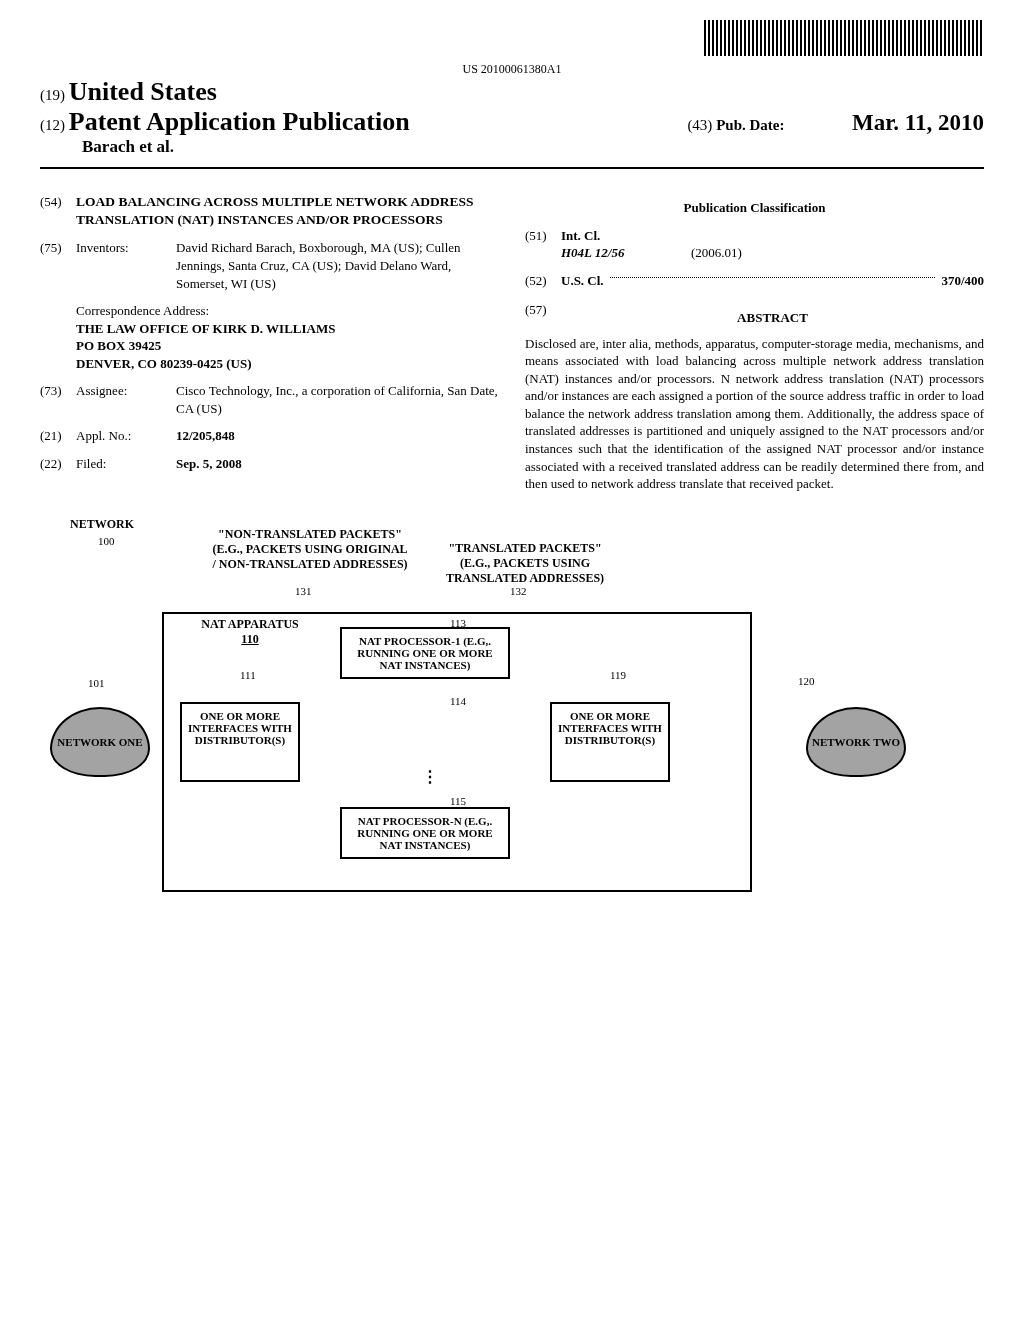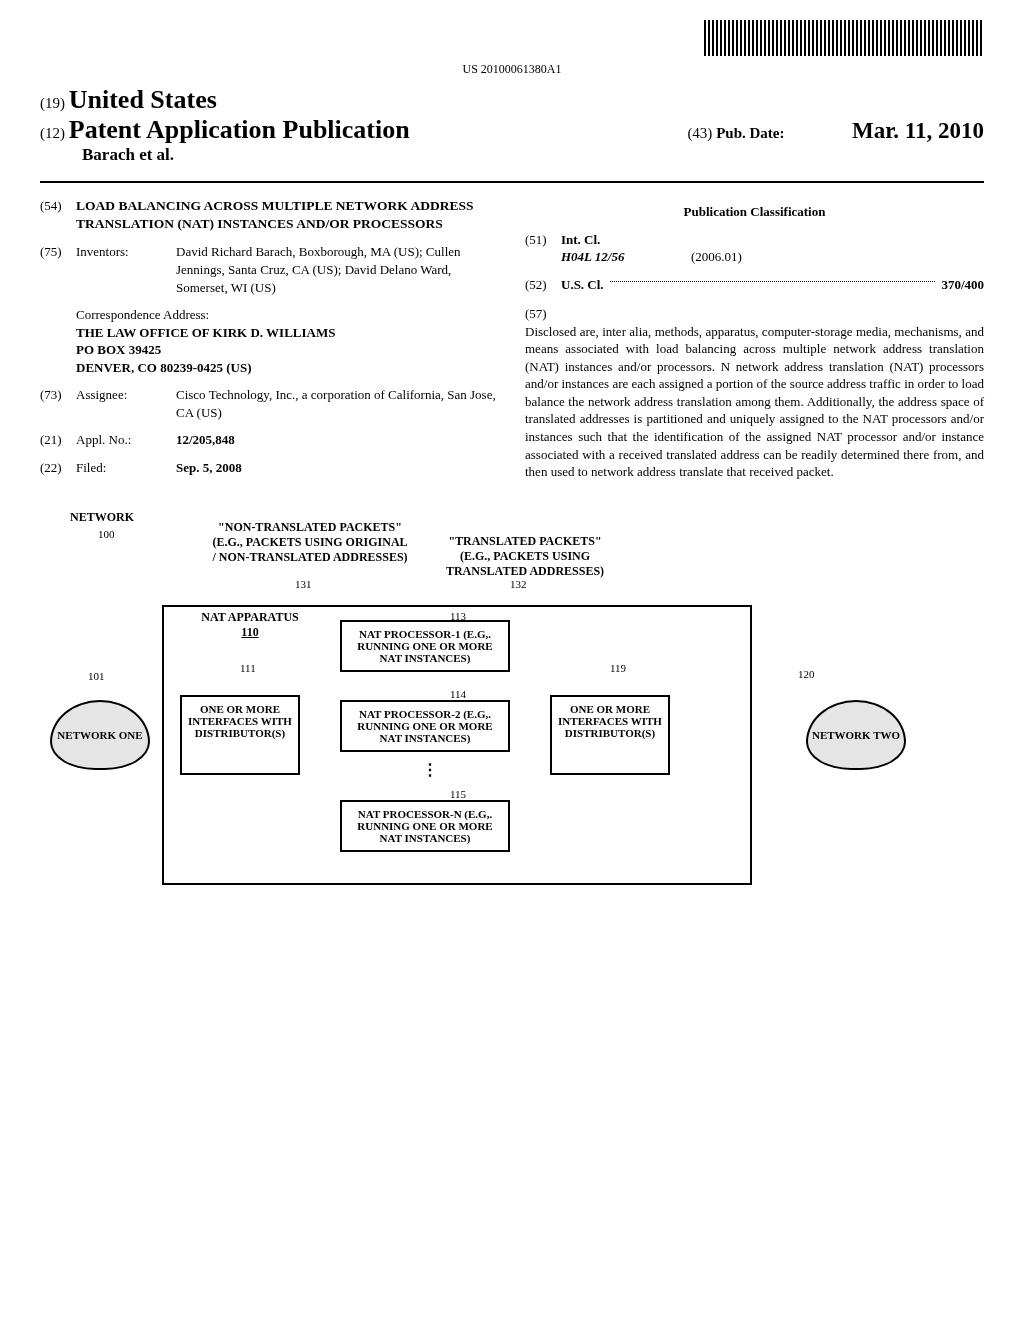--- a/index.html
+++ b/index.html
@@ -1,20 +1,20 @@
 <!DOCTYPE html>
 <html><head>
   <meta charset="utf-8">
   <style>
     * { margin: 0; padding: 0; box-sizing: border-box; }
     body { font-family: "Times New Roman", serif; background: #fff; width: 1024px; margin: 0 auto; padding: 20px 40px; color: #000; }
-    .top-right { text-align: right; margin-bottom: 8px; }
+    .top-right { text-align: right; }
     .barcode { display: inline-block; width: 280px; height: 36px; background: repeating-linear-gradient(90deg, #000 0, #000 2px, #fff 2px, #fff 4px); }
     .barcode-text { font-size: 12px; text-align: center; margin-top: 2px; }
-    .header-block { border-bottom: 2px solid #000; padding-bottom: 16px; margin-bottom: 14px; }
+    .header-block { border-bottom: 2px solid #000; padding-bottom: 10px; margin-bottom: 24px; }
     .country-line { font-size: 15px; }
     .country-name { font-size: 26px; font-weight: bold; }
     .pub-line { font-size: 15px; display: flex; justify-content: space-between; align-items: baseline; }
     .pub-type { font-size: 26px; font-weight: bold; }
     .authors { font-size: 17px; font-weight: bold; padding-left: 42px; }
     .right-head { text-align: left; }
     .pubno { font-size: 23px; font-weight: bold; }
     .pubdate-val { font-size: 23px; font-weight: bold; }
     .columns { display: flex; gap: 26px; }
     .col { flex: 1; font-size: 13px; line-height: 1.35; }
@@ -28,21 +28,21 @@
     .italic { font-style: italic; font-weight: bold; }
     .uscl-line { display: flex; align-items: center; margin: 8px 0 12px; }
     .uscl-label { font-weight: bold; }
     .dots { flex: 1; border-bottom: 1px dotted #000; margin: 0 6px; position: relative; top: -3px; }
     .uscl-value { font-weight: bold; }
     .abstract-title { text-align: center; font-weight: bold; margin: 8px 0; }
     .abstract-text { text-align: justify; }
     .figure-area { margin-top: 24px; position: relative; height: 400px; }
     .fig-label { font-weight: bold; font-size: 12px; position: absolute; text-align: center; }
     .box { position: absolute; border: 2px solid #000; text-align: center; font-weight: bold; font-size: 11px; padding: 6px; background: #fff; }
-    .cloud { position: absolute; border: 2px solid #000; border-radius: 50% 50% 45% 45% / 60% 60% 40% 40%; text-align: center; font-weight: bold; font-size: 11px; display: flex; align-items: center; justify-content: center; background: #e5e5e5; }
+    .cloud { position: absolute; border: 2px solid #000; border-radius: 50% 50% 45% 45% / 60% 60% 40% 40%; text-align: center; font-weight: bold; font-size: 11px; display: flex; align-items: center; justify-content: center; background: #a3a3a3; }
     .outer-box { position: absolute; border: 2px solid #000; }
     .ref { position: absolute; font-size: 11px; }
     .dots-vert { position: absolute; font-size: 16px; font-weight: bold; }
   </style>
 </head>
 <body>
 
 <div class="top-right">
   <div class="barcode"></div>
   <div class="barcode-text">US 20100061380A1</div>
@@ -83,21 +83,21 @@
     </div>
     <div class="corr">
       <div>Correspondence Address:</div>
       <div style="font-weight:bold">THE LAW OFFICE OF KIRK D. WILLIAMS</div>
       <div style="font-weight:bold">PO BOX 39425</div>
       <div style="font-weight:bold">DENVER, CO 80239-0425 (US)</div>
     </div>
     <div class="field-row">
       <div class="field-code">(73)</div>
       <div class="field-label">Assignee:</div>
-      <div class="field-value">Cisco Technology, Inc., a corporation of California, San Jose, CA (US)</div>
+      <div class="field-value">Cisco Technology, Inc., a corporation of California, San Date, CA (US)</div>
     </div>
     <div class="field-row">
       <div class="field-code">(21)</div>
       <div class="field-label">Appl. No.:</div>
       <div class="field-value" style="font-weight:bold">12/205,848</div>
     </div>
     <div class="field-row">
       <div class="field-code">(22)</div>
       <div class="field-label">Filed:</div>
       <div class="field-value" style="font-weight:bold">Sep. 5, 2008</div>
@@ -118,20 +118,21 @@
       </div>
     </div>
     <div class="uscl-line">
       <span class="field-code">(52)</span>
       <span class="uscl-label">U.S. Cl.</span>
       <span class="dots"></span>
       <span class="uscl-value">370/400</span>
     </div>
     <div style="display:flex">
       <div class="field-code">(57)</div>
+      <div class="abstract-title" style="flex:1">ABSTRACT</div>
     </div>
     <div class="abstract-text">Disclosed are, inter alia, methods, apparatus, computer-storage media, mechanisms, and means associated with load balancing across multiple network address translation (NAT) instances and/or processors. N network address translation (NAT) processors and/or instances are each assigned a portion of the source address traffic in order to load balance the network address translation among them. Additionally, the address space of translated addresses is partitioned and uniquely assigned to the NAT processors and/or instances such that the identification of the assigned NAT processor and/or instance associated with a received translated address can be readily determined there from, and then used to network address translate that received packet.</div>
   </div>
 </div>
 
 <div class="figure-area">
   <div class="fig-label" style="left:30px; top:0px;">NETWORK</div>
   <div class="ref" style="left:58px; top:18px;">100</div>
 
   <div class="fig-label" style="left:170px; top:10px; width:200px;">"NON-TRANSLATED PACKETS" (E.G., PACKETS USING ORIGINAL / NON-TRANSLATED ADDRESSES)</div>
@@ -145,21 +146,20 @@
     <span>NAT APPARATUS</span><br>
     <span style="text-decoration:underline">110</span>
   </div>
   <div class="ref" style="left:200px; top:152px;">111</div>
 
   <div class="box" style="left:140px; top:185px; width:120px; height:80px;">ONE OR MORE INTERFACES WITH DISTRIBUTOR(S)</div>
 
   <div class="ref" style="left:410px; top:100px;">113</div>
   <div class="box" style="left:300px; top:110px; width:170px;">NAT PROCESSOR-1 (E.G,. RUNNING ONE OR MORE NAT INSTANCES)</div>
   <div class="ref" style="left:410px; top:178px;">114</div>
-  <div class="box" style="left:300px; top:190px; width:170px;">NAT PROCESSOR-2 (E.G,. RUNNING ONE OR MORE NAT INSTANCES)</div>
   <div class="dots-vert" style="left:382px; top:250px;">⋮</div>
   <div class="ref" style="left:410px; top:278px;">115</div>
   <div class="box" style="left:300px; top:290px; width:170px;">NAT PROCESSOR-N (E.G,. RUNNING ONE OR MORE NAT INSTANCES)</div>
 
   <div class="ref" style="left:570px; top:152px;">119</div>
   <div class="box" style="left:510px; top:185px; width:120px; height:80px;">ONE OR MORE INTERFACES WITH DISTRIBUTOR(S)</div>
 
   <div class="ref" style="left:48px; top:160px;">101</div>
   <div class="cloud" style="left:10px; top:190px; width:100px; height:70px;">NETWORK ONE</div>
 

